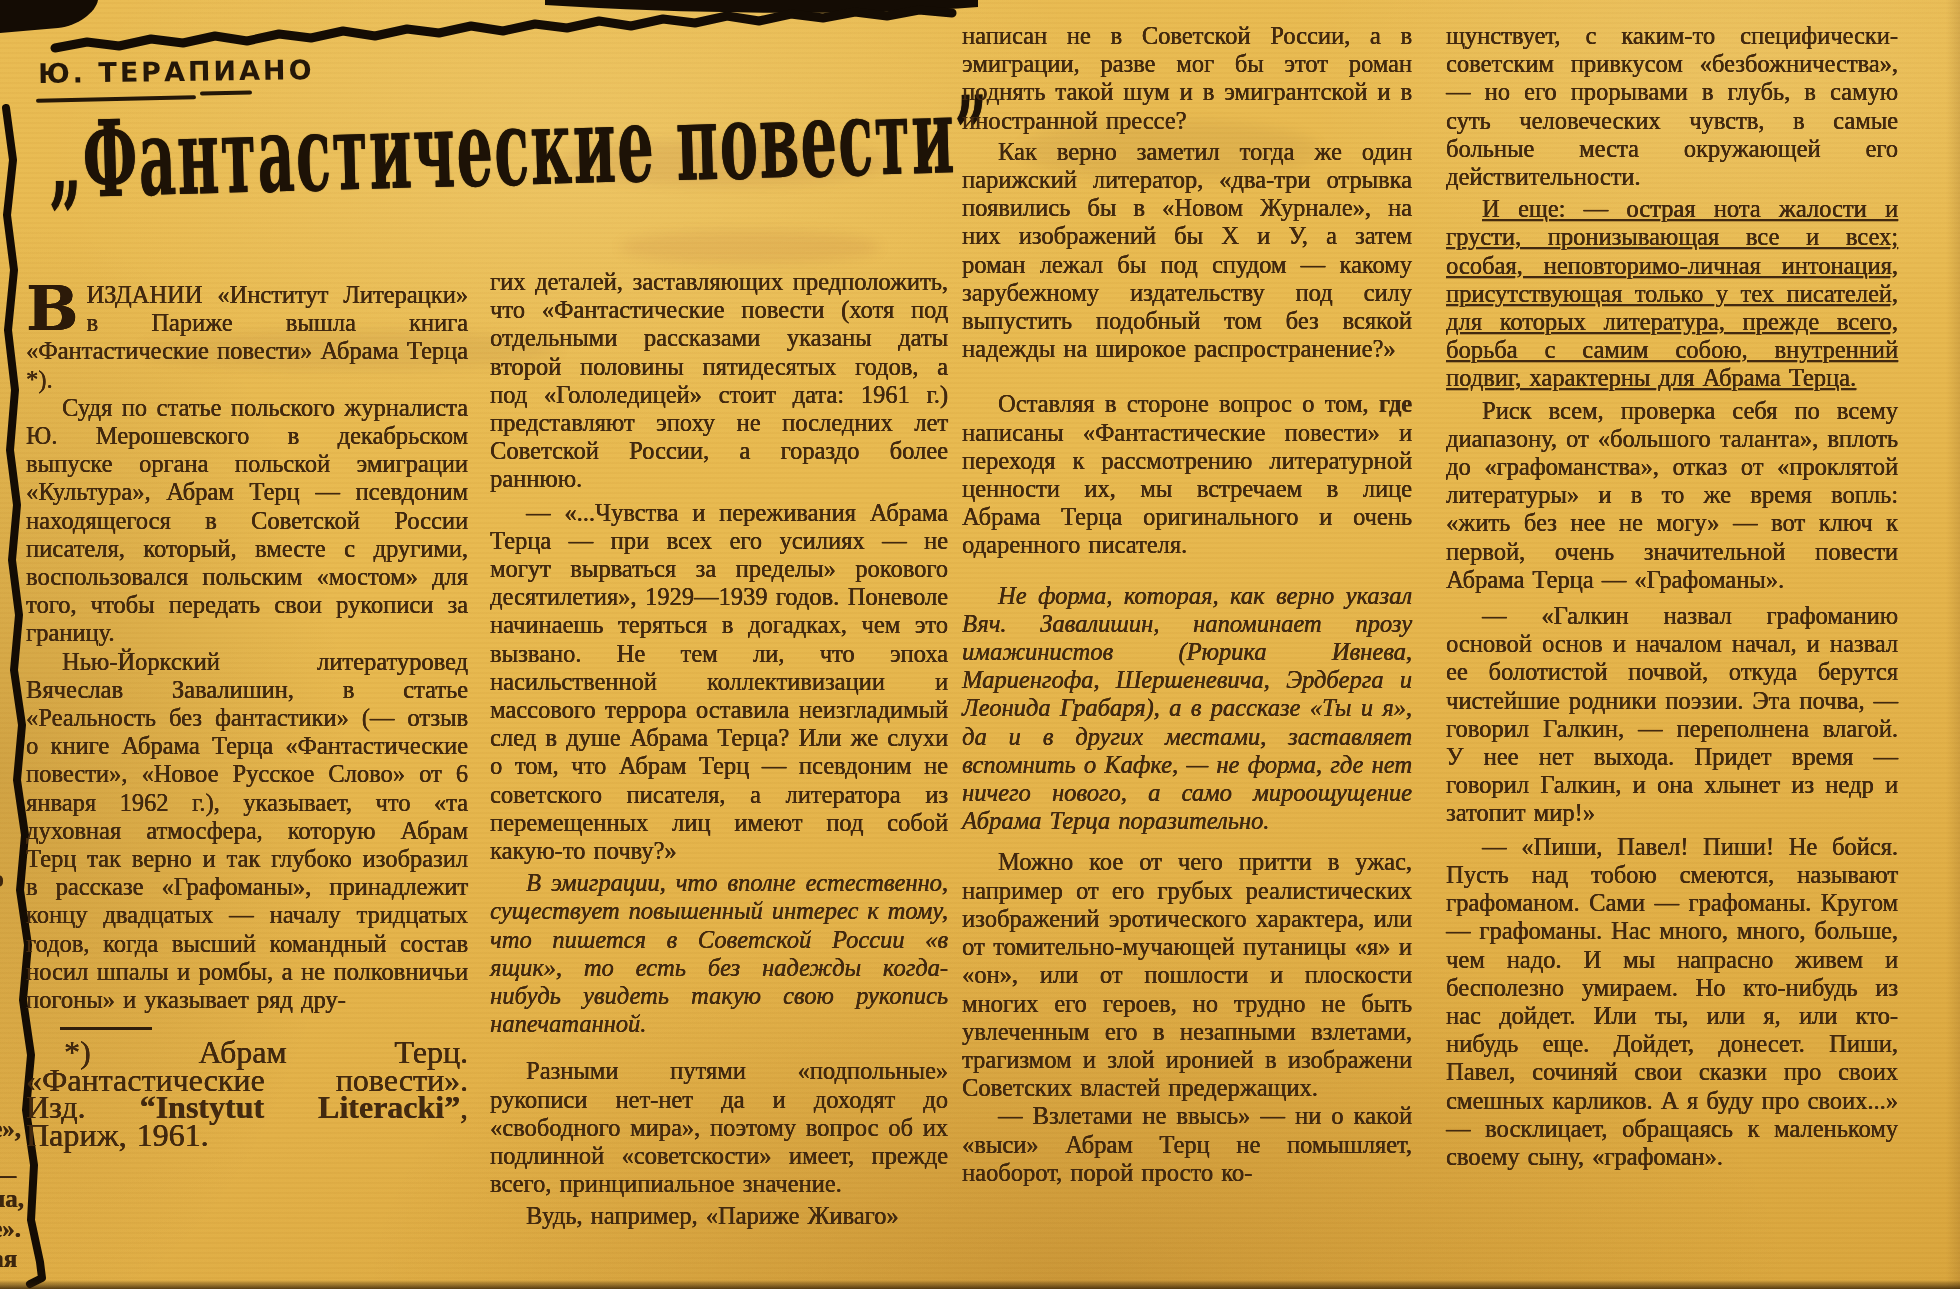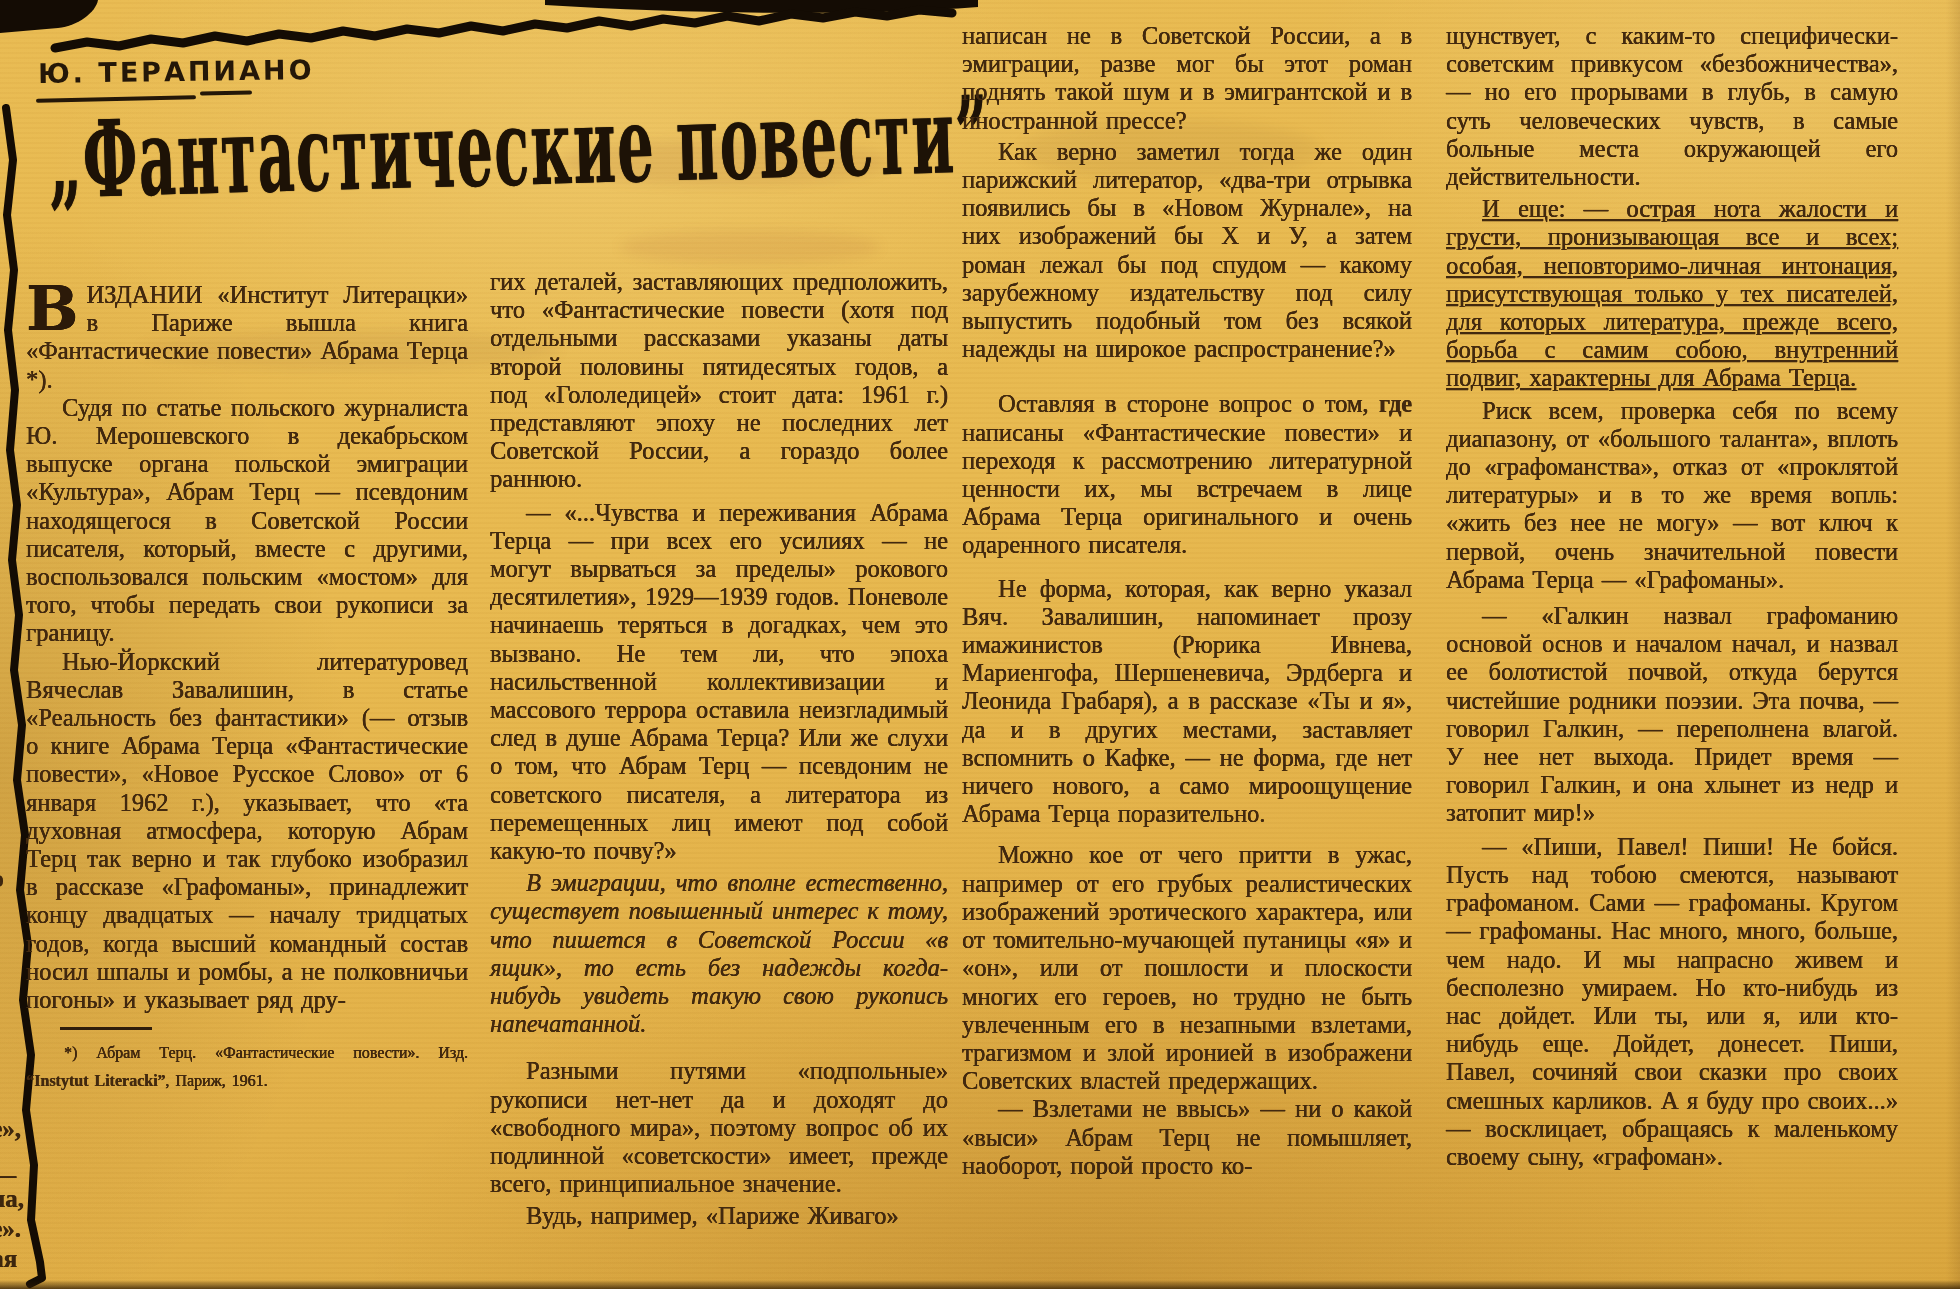--- a/index.html
+++ b/index.html
@@ -50,21 +50,21 @@
   .col-3{left:962px; top:22px;  width:450px;}
   .col-4{left:1446px;top:22px;  width:452px;}
   .para{margin:0;}
   .para.indent{text-indent:36px;}
   .run-bold{font-weight:700; text-shadow:0.5px 0 currentColor;}
   .dropcap{
     float:left; font-family:"DejaVu Serif",serif; font-weight:700;
     font-size:62px; line-height:50px; padding:3px 8px 0 0; color:#2c1a09;
   }
   .footnote-rule{width:92px; height:3px; background:#2f1d0b; margin:13px 0 9px 34px;}
-  .footnote{font-size:16px; line-height:27.6px; text-indent:38px;}
+  .footnote{font-size:32px; line-height:27.6px; text-indent:38px;}
 
   .fragment{
     position:absolute; left:-9px;
     font-family:"Liberation Serif",serif; font-weight:700;
     font-size:25px; line-height:1; color:#3d260e;
     text-shadow:0.4px 0 currentColor;
   }
 
   .torn{position:absolute; pointer-events:none;}
   .bottom-edge{position:absolute; left:0; right:0; bottom:0; height:9px;
@@ -109,21 +109,21 @@
       <p class="para"><span>гих деталей, заставляющих предположить, что «Фантастические повести (хотя под отдельными рассказами указаны даты второй половины пятидесятых годов, а под «Гололедицей» стоит дата: 1961 г.) представляют эпоху не последних лет Советской России, а гораздо более раннюю.</span></p>
       <p class="para indent" style="margin-top: 5px;"><span>— «...Чувства и переживания Абрама Терца — при всех его усилиях — не могут вырваться за пределы» рокового десятилетия», 1929—1939 годов. Поневоле начинаешь теряться в догадках, чем это вызвано. Не тем ли, что эпоха насильственной коллективизации и массового террора оставила неизгладимый след в душе Абрама Терца? Или же слухи о том, что Абрам Терц — псевдоним не советского писателя, а литератора из перемещенных лиц имеют под собой какую-то почву?»</span></p>
       <p class="para indent" style="margin-top: 4px; font-style: italic;"><span>В эмиграции, что вполне естественно, существует повышенный интерес к тому, что пишется в Советской России «в ящик», то есть без надежды когда-нибудь увидеть такую свою рукопись напечатанной.</span></p>
       <p class="para indent" style="margin-top: 19px;"><span>Разными путями «подпольные» рукописи нет-нет да и доходят до «свободного мира», поэтому вопрос об их подлинной «советскости» имеет, прежде всего, принципиальное значение.</span></p>
       <p class="para indent" style="margin-top: 3px;"><span>Вудь, например, «Париже Живаго»</span></p>
     </div>
   <div class="col col-3">
       <p class="para"><span>написан не в Советской России, а в эмиграции, разве мог бы этот роман поднять такой шум и в эмигрантской и в иностранной прессе?</span></p>
       <p class="para indent" style="margin-top: 3px;"><span>Как верно заметил тогда же один парижский литератор, «два-три отрывка появились бы в «Новом Журнале», на них изображений бы X и У, а затем роман лежал бы под спудом — какому зарубежному издательству под силу выпустить подобный том без всякой надежды на широкое распространение?»</span></p>
       <p class="para indent" style="margin-top: 27px;"><span>Оставляя в стороне вопрос о том, </span><span class="run-bold">где</span><span> написаны «Фантастические повести» и переходя к рассмотрению литературной ценности их, мы встречаем в лице Абрама Терца оригинального и очень одаренного писателя.</span></p>
-      <p class="para indent" style="margin-top: 15px;"><span>Не форма, которая, как верно указал Вяч. Завалишин, напоминает прозу имажинистов (Рюрика Ивнева, Мариенгофа, Шершеневича, Эрдберга и Леонида Грабаря), а в рассказе «Ты и я», да и в других местами, заставляет вспомнить о Кафке, — не форма, где нет ничего нового, а само мироощущение Абрама Терца поразительно.</span></p>
+      <p class="para indent" style="margin-top: 22px; font-style: italic;"><span>Не форма, которая, как верно указал Вяч. Завалишин, напоминает прозу имажинистов (Рюрика Ивнева, Мариенгофа, Шершеневича, Эрдберга и Леонида Грабаря), а в рассказе «Ты и я», да и в других местами, заставляет вспомнить о Кафке, — не форма, где нет ничего нового, а само мироощущение Абрама Терца поразительно.</span></p>
       <p class="para indent" style="margin-top: 13px;"><span>Можно кое от чего притти в ужас, например от его грубых реалистических изображений эротического характера, или от томительно-мучающей путаницы «я» и «он», или от пошлости и плоскости многих его героев, но трудно не быть увлеченным его в незапными взлетами, трагизмом и злой иронией в изображени Советских властей предержащих.</span></p>
       <p class="para indent"><span>— Взлетами не ввысь» — ни о какой «выси» Абрам Терц не помышляет, наоборот, порой просто ко-</span></p>
     </div>
   <div class="col col-4">
       <p class="para"><span>щунствует, с каким-то специфически-советским привкусом «безбожничества», — но его прорывами в глубь, в самую суть человеческих чувств, в самые больные места окружающей его действительности.</span></p>
       <p class="para indent" style="margin-top: 4px; text-decoration: underline;"><span>И еще: — острая нота жалости и грусти, пронизывающая все и всех; особая, неповторимо-личная интонация, присутствующая только у тех писателей, для которых литература, прежде всего, борьба с самим собою, внутренний подвиг, характерны для Абрама Терца.</span></p>
       <p class="para indent" style="margin-top: 4px;"><span>Риск всем, проверка себя по всему диапазону, от «большого таланта», вплоть до «графоманства», отказ от «проклятой литературы» и в то же время вопль: «жить без нее не могу» — вот ключ к первой, очень значительной повести Абрама Терца — «Графоманы».</span></p>
       <p class="para indent" style="margin-top: 8px;"><span>— «Галкин назвал графоманию основой основ и началом начал, и назвал ее болотистой почвой, откуда берутся чистейшие родники поэзии. Эта почва, — говорил Галкин, — переполнена влагой. У нее нет выхода. Придет время — говорил Галкин, и она хлынет из недр и затопит мир!»</span></p>
       <p class="para indent" style="margin-top: 5px;"><span>— «Пиши, Павел! Пиши! Не бойся. Пусть над тобою смеются, называют графоманом. Сами — графоманы. Кругом — графоманы. Нас много, много, больше, чем надо. И мы напрасно живем и бесполезно умираем. Но кто-нибудь из нас дойдет. Или ты, или я, или кто-нибудь еще. Дойдет, донесет. Пиши, Павел, сочиняй свои сказки про своих смешных карликов. А я буду про своих...» — восклицает, обращаясь к маленькому своему сыну, «графоман».</span></p>
     </div>

